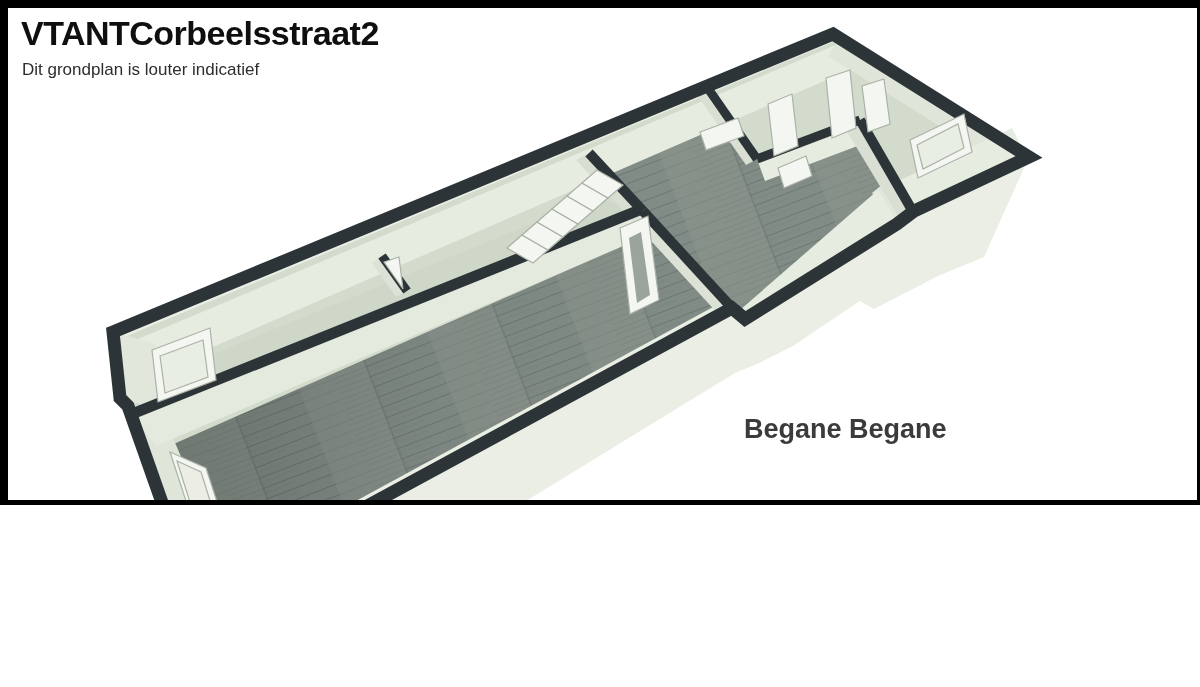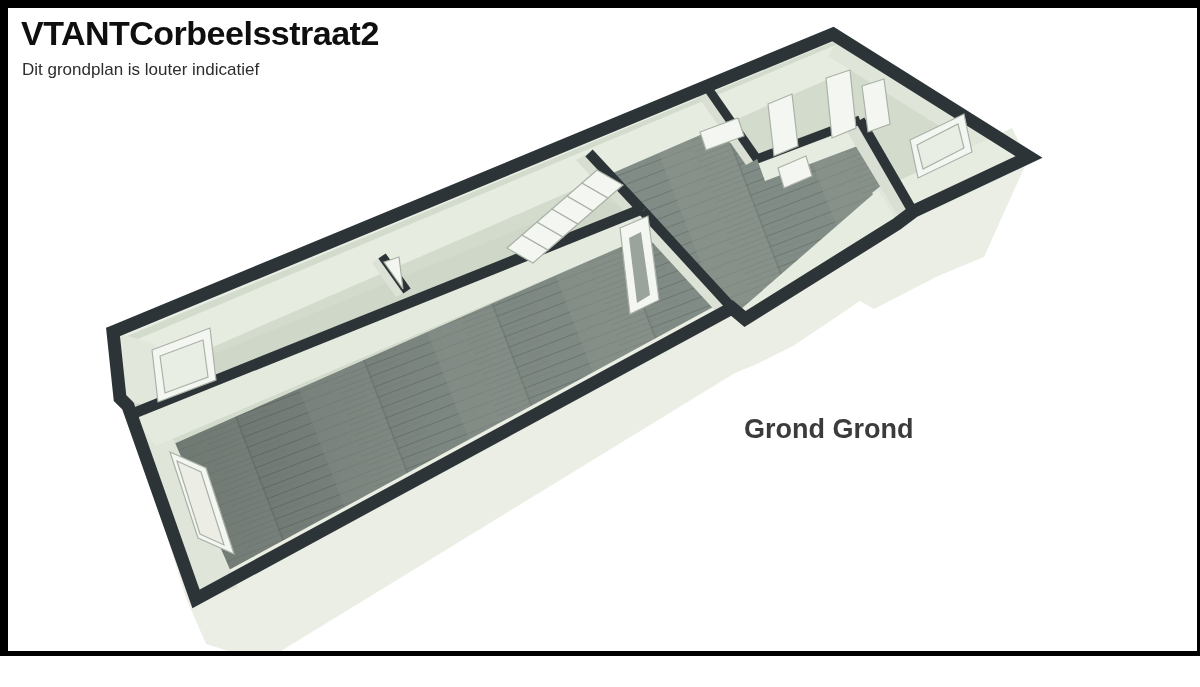--- a/index.html
+++ b/index.html
@@ -1,17 +1,17 @@
 <!DOCTYPE html>
 <html><head>
 <meta charset="utf-8">
 <style>
   html,body{margin:0;padding:0;background:#ffffff;}
   .frame{
-    position:relative;width:1200px;height:656px;background:#ffffff;
+    position:relative;width:1200px;height:505px;background:#ffffff;
     box-sizing:border-box;overflow:hidden;
     border-style:solid;border-color:#000;
     border-top-width:8px;border-left-width:8px;border-right-width:3px;border-bottom-width:5px;
     font-family:"Liberation Sans", sans-serif;
     padding-left:40px;
   }
   .plan-svg{position:absolute;left:-8px;top:-8px;width:1200px;height:687px;}
   .title{
     position:absolute;left:13px;top:6px;font-size:34px;font-weight:bold;
     letter-spacing:-0.5px;color:#0f0f0f;white-space:nowrap;
@@ -114,15 +114,15 @@
       <polygon points="778,168 806,156 812,176 784,188"></polygon>
       <polygon points="700,132 738,118 744,136 706,150"></polygon>
 
       <polygon points="910,140 964,114 972,152 918,178"></polygon>
       <polygon points="917,145 958,124 964,148 923,169" fill="#e9eee5"></polygon>
     </g>
   </svg>
 
   <div class="title">VTANTCorbeelsstraat2</div>
   <div class="subtitle">Dit grondplan is louter indicatief</div>
-  <div class="floor-label">Grond Grond</div>
+  <div class="floor-label">Begane Begane</div>
 
 </div>
 
 </body></html>

